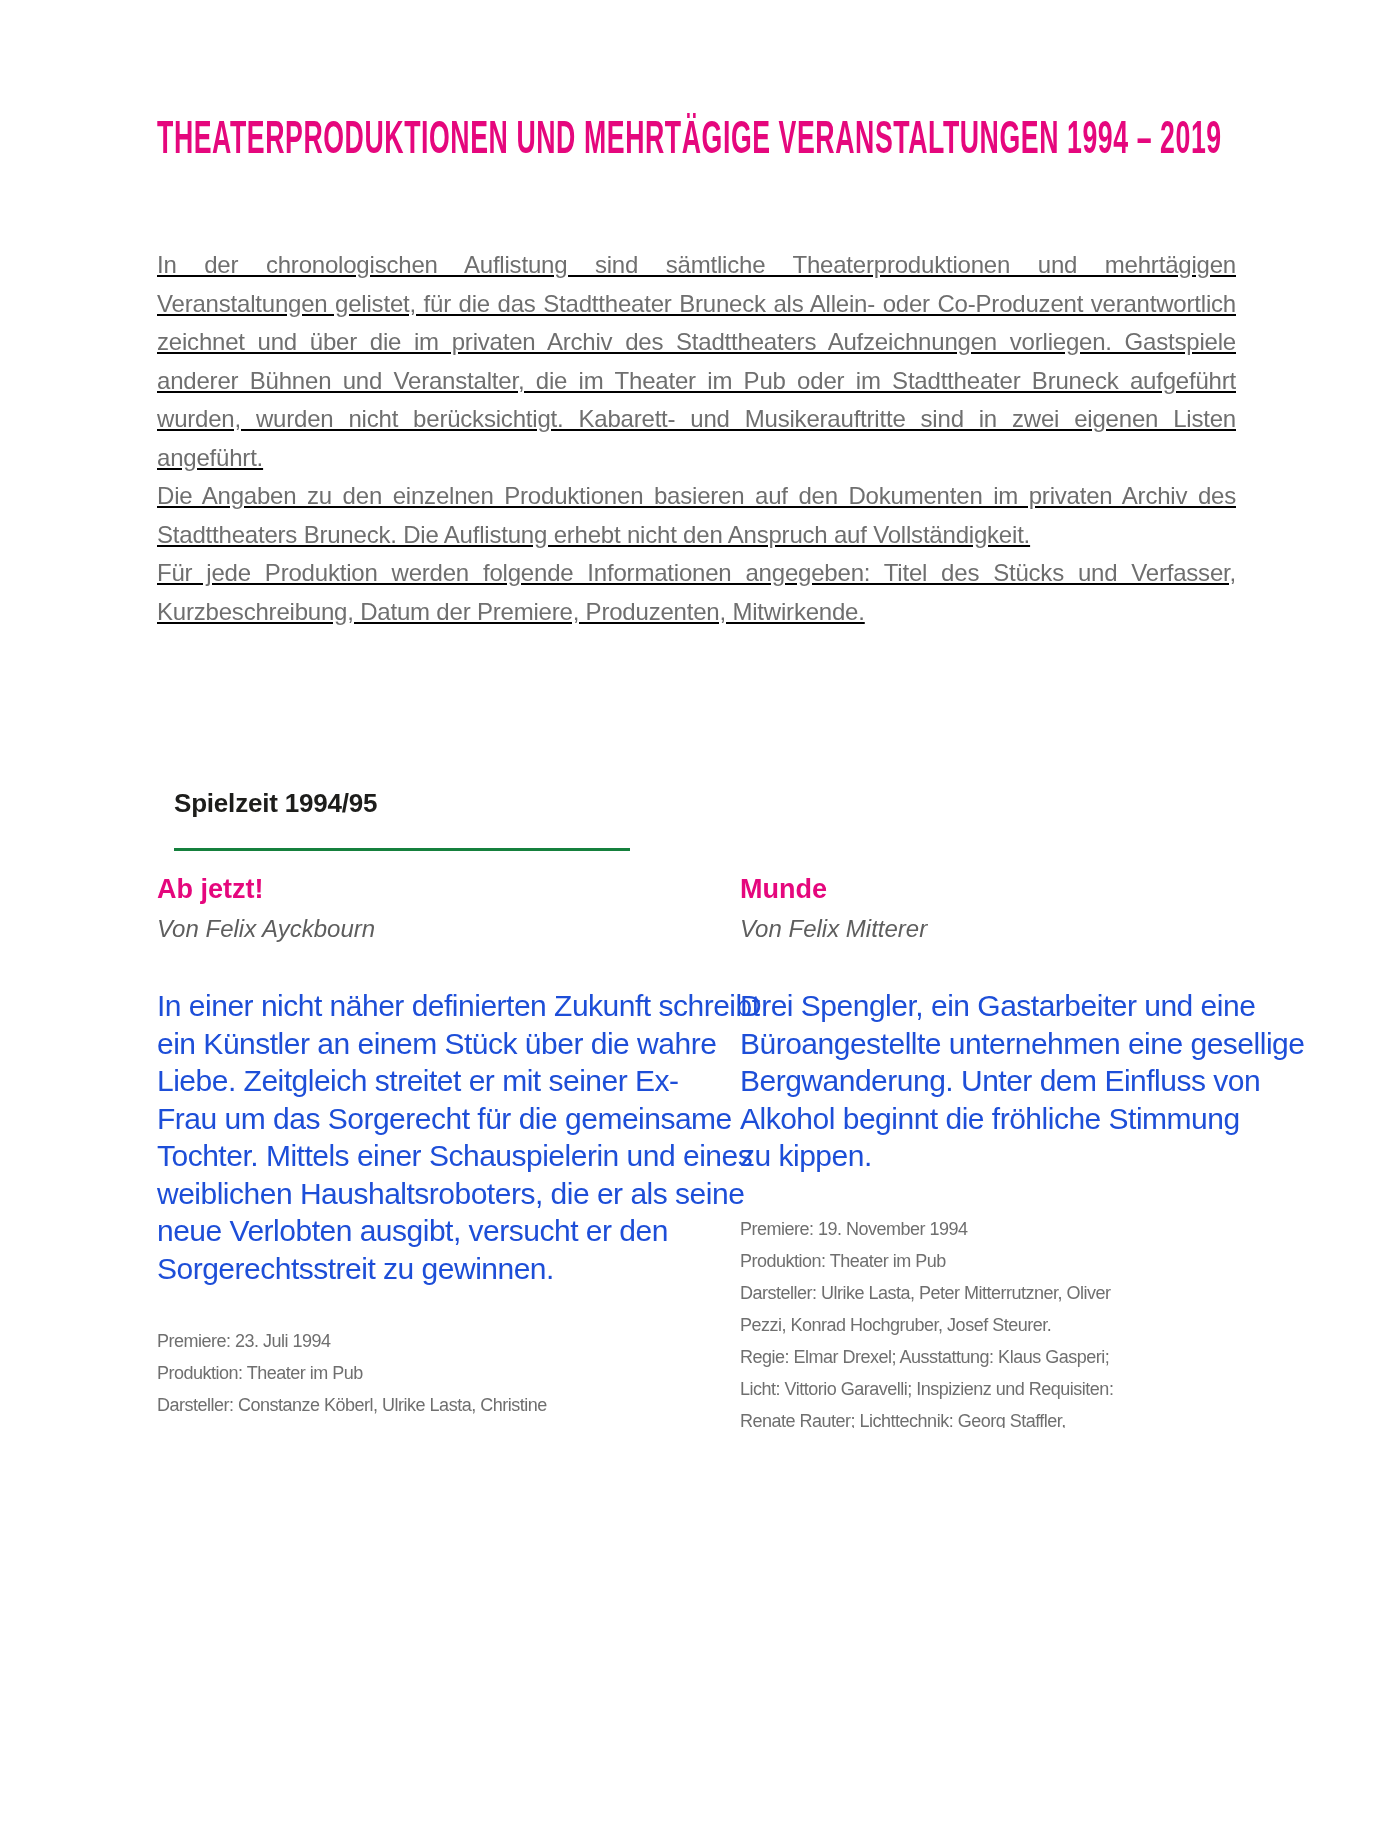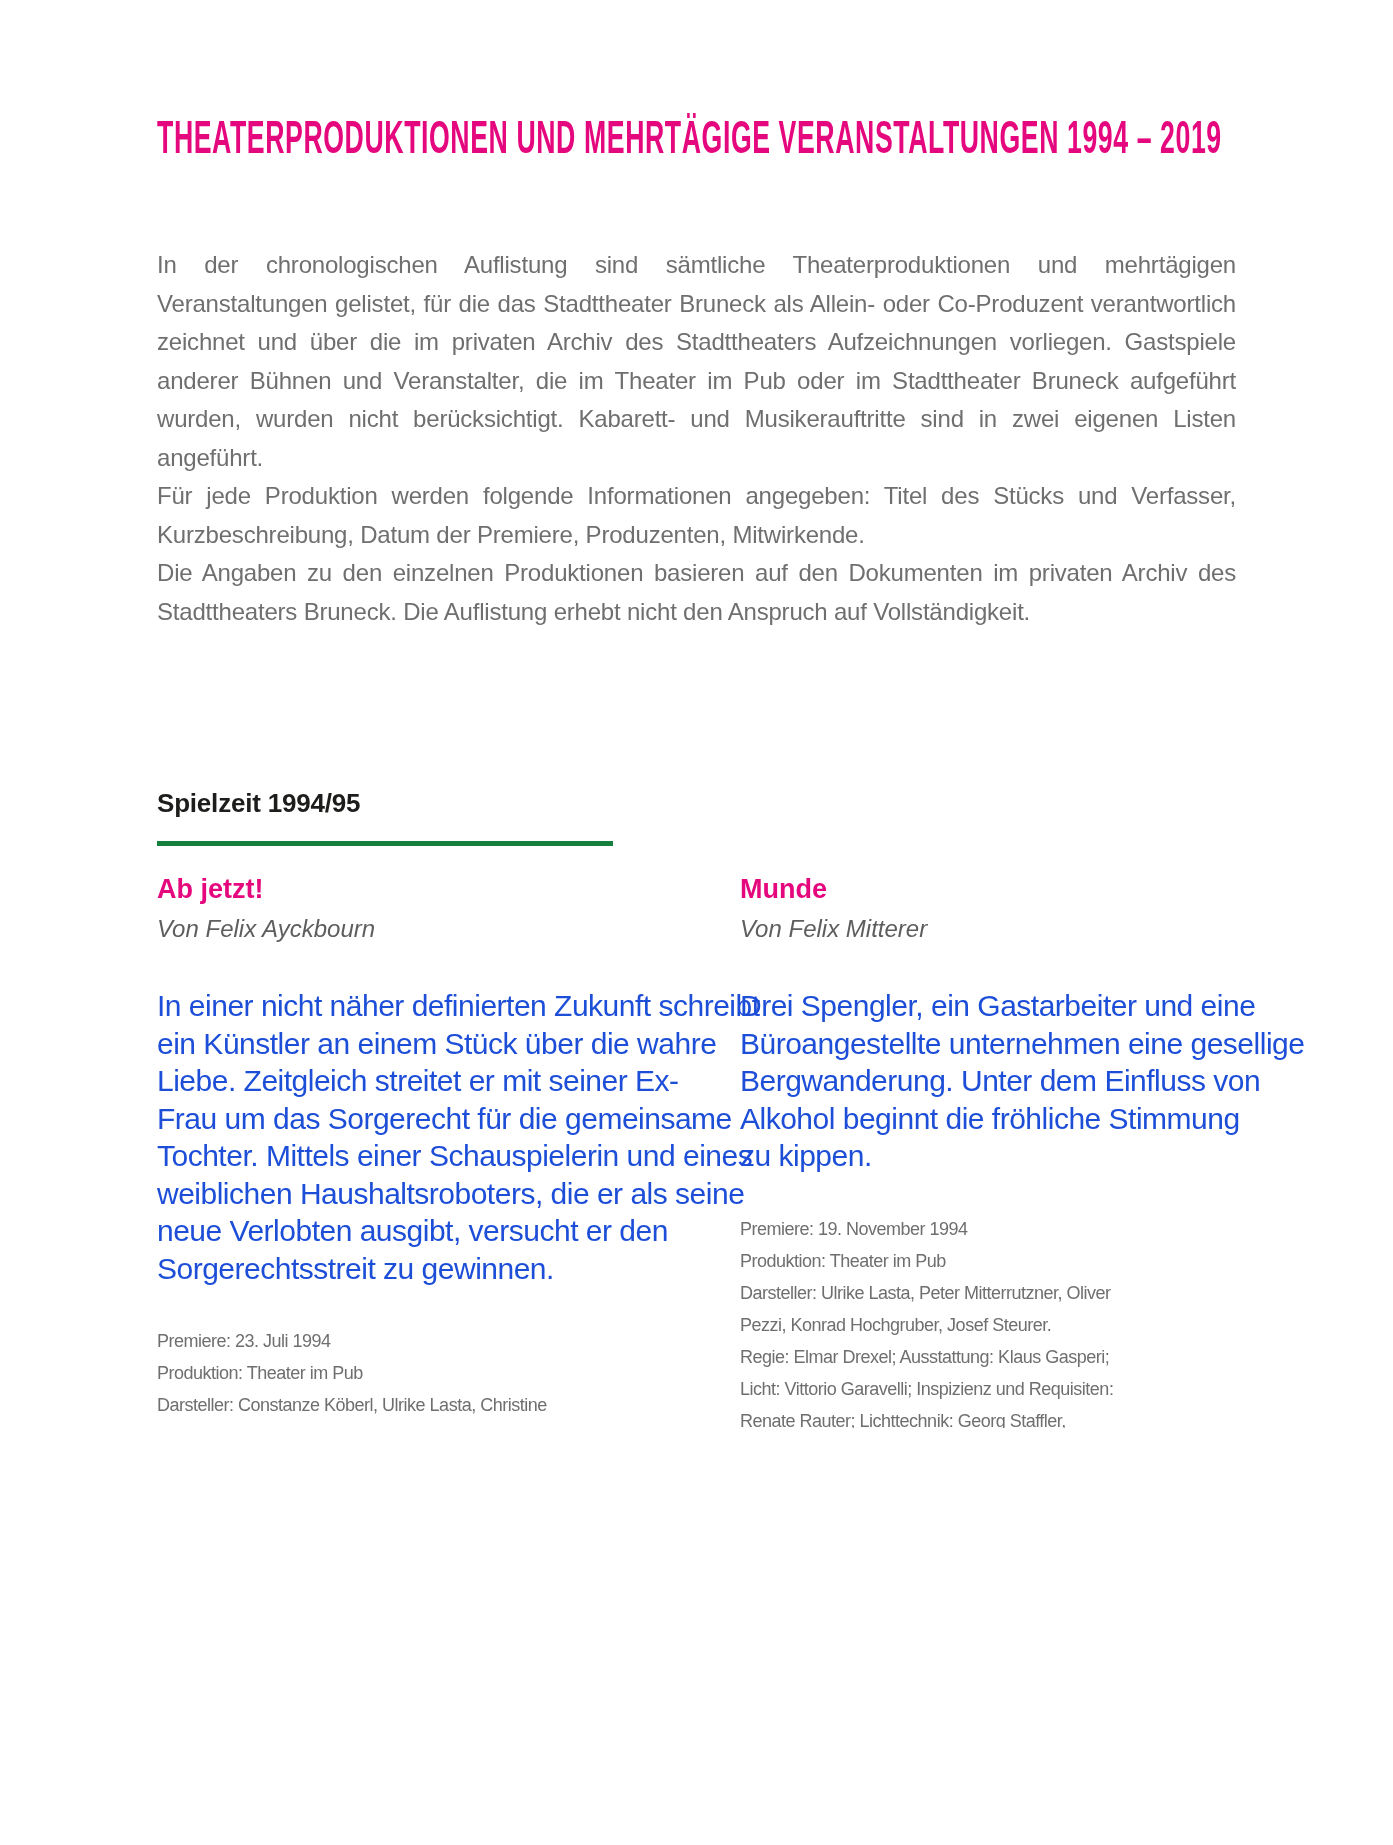--- a/index.html
+++ b/index.html
@@ -34,38 +34,39 @@
     white-space: nowrap;
     color: #e5077d;
   }
 
   
   .intro {
     position: absolute;
     top: 246px;
     left: 157px;
     width: 1079px;
+    text-decoration: underline;
   }
   .intro p {
     margin: 0;
     font-size: 24px;
     line-height: 38.5px;
     letter-spacing: -0.2px;
     color: #6f6f6f;
     text-align: justify;
   }
 
   
   .season {
     position: absolute;
     top: 788px;
-    left: 157px;
+    left: 174px;
     width: 456px;
-    border-bottom: 5px solid #15803d;
-    padding-bottom: 22px;
+    border-bottom: 3px solid #15803d;
+    padding-bottom: 29px;
   }
   .season h2 {
     margin: 0;
     font-size: 26px;
     font-weight: 700;
     letter-spacing: -0.2px;
     color: #1d1d1b;
   }
 
   
@@ -127,22 +128,22 @@
 <body>
 
 <div class="page">
 
   <h1 class="doc-title">
     <span class="condensed">THEATERPRODUKTIONEN UND MEHRTÄGIGE VERANSTALTUNGEN 1994 – 2019</span>
   </h1>
 
   <section class="intro">
     <p>In der chronologischen Auflistung sind sämtliche Theaterproduktionen und mehrtägigen Veranstaltungen gelistet, für die das Stadttheater Bruneck als Allein- oder Co-Produzent verantwortlich zeichnet und über die im privaten Archiv des Stadttheaters Aufzeichnungen vorliegen. Gastspiele anderer Bühnen und Veranstalter, die im Theater im Pub oder im Stadttheater Bruneck aufgeführt wurden, wurden nicht berücksichtigt. Kabarett- und Musikerauftritte sind in zwei eigenen Listen angeführt.</p>
+    <p>Die Angaben zu den einzelnen Produktionen basieren auf den Dokumenten im privaten Archiv des Stadttheaters Bruneck. Die Auflistung erhebt nicht den Anspruch auf Vollständigkeit.</p>
     <p>Für jede Produktion werden folgende Informationen angegeben: Titel des Stücks und Verfasser, Kurzbeschreibung, Datum der Premiere, Produzenten, Mitwirkende.</p>
-    <p>Die Angaben zu den einzelnen Produktionen basieren auf den Dokumenten im privaten Archiv des Stadttheaters Bruneck. Die Auflistung erhebt nicht den Anspruch auf Vollständigkeit.</p>
   </section>
 
   <div class="season">
     <h2>Spielzeit 1994/95</h2>
   </div>
 
   <div class="productions">
 
     <article class="prod">
       <h3 class="prod-title">Ab jetzt!</h3>

